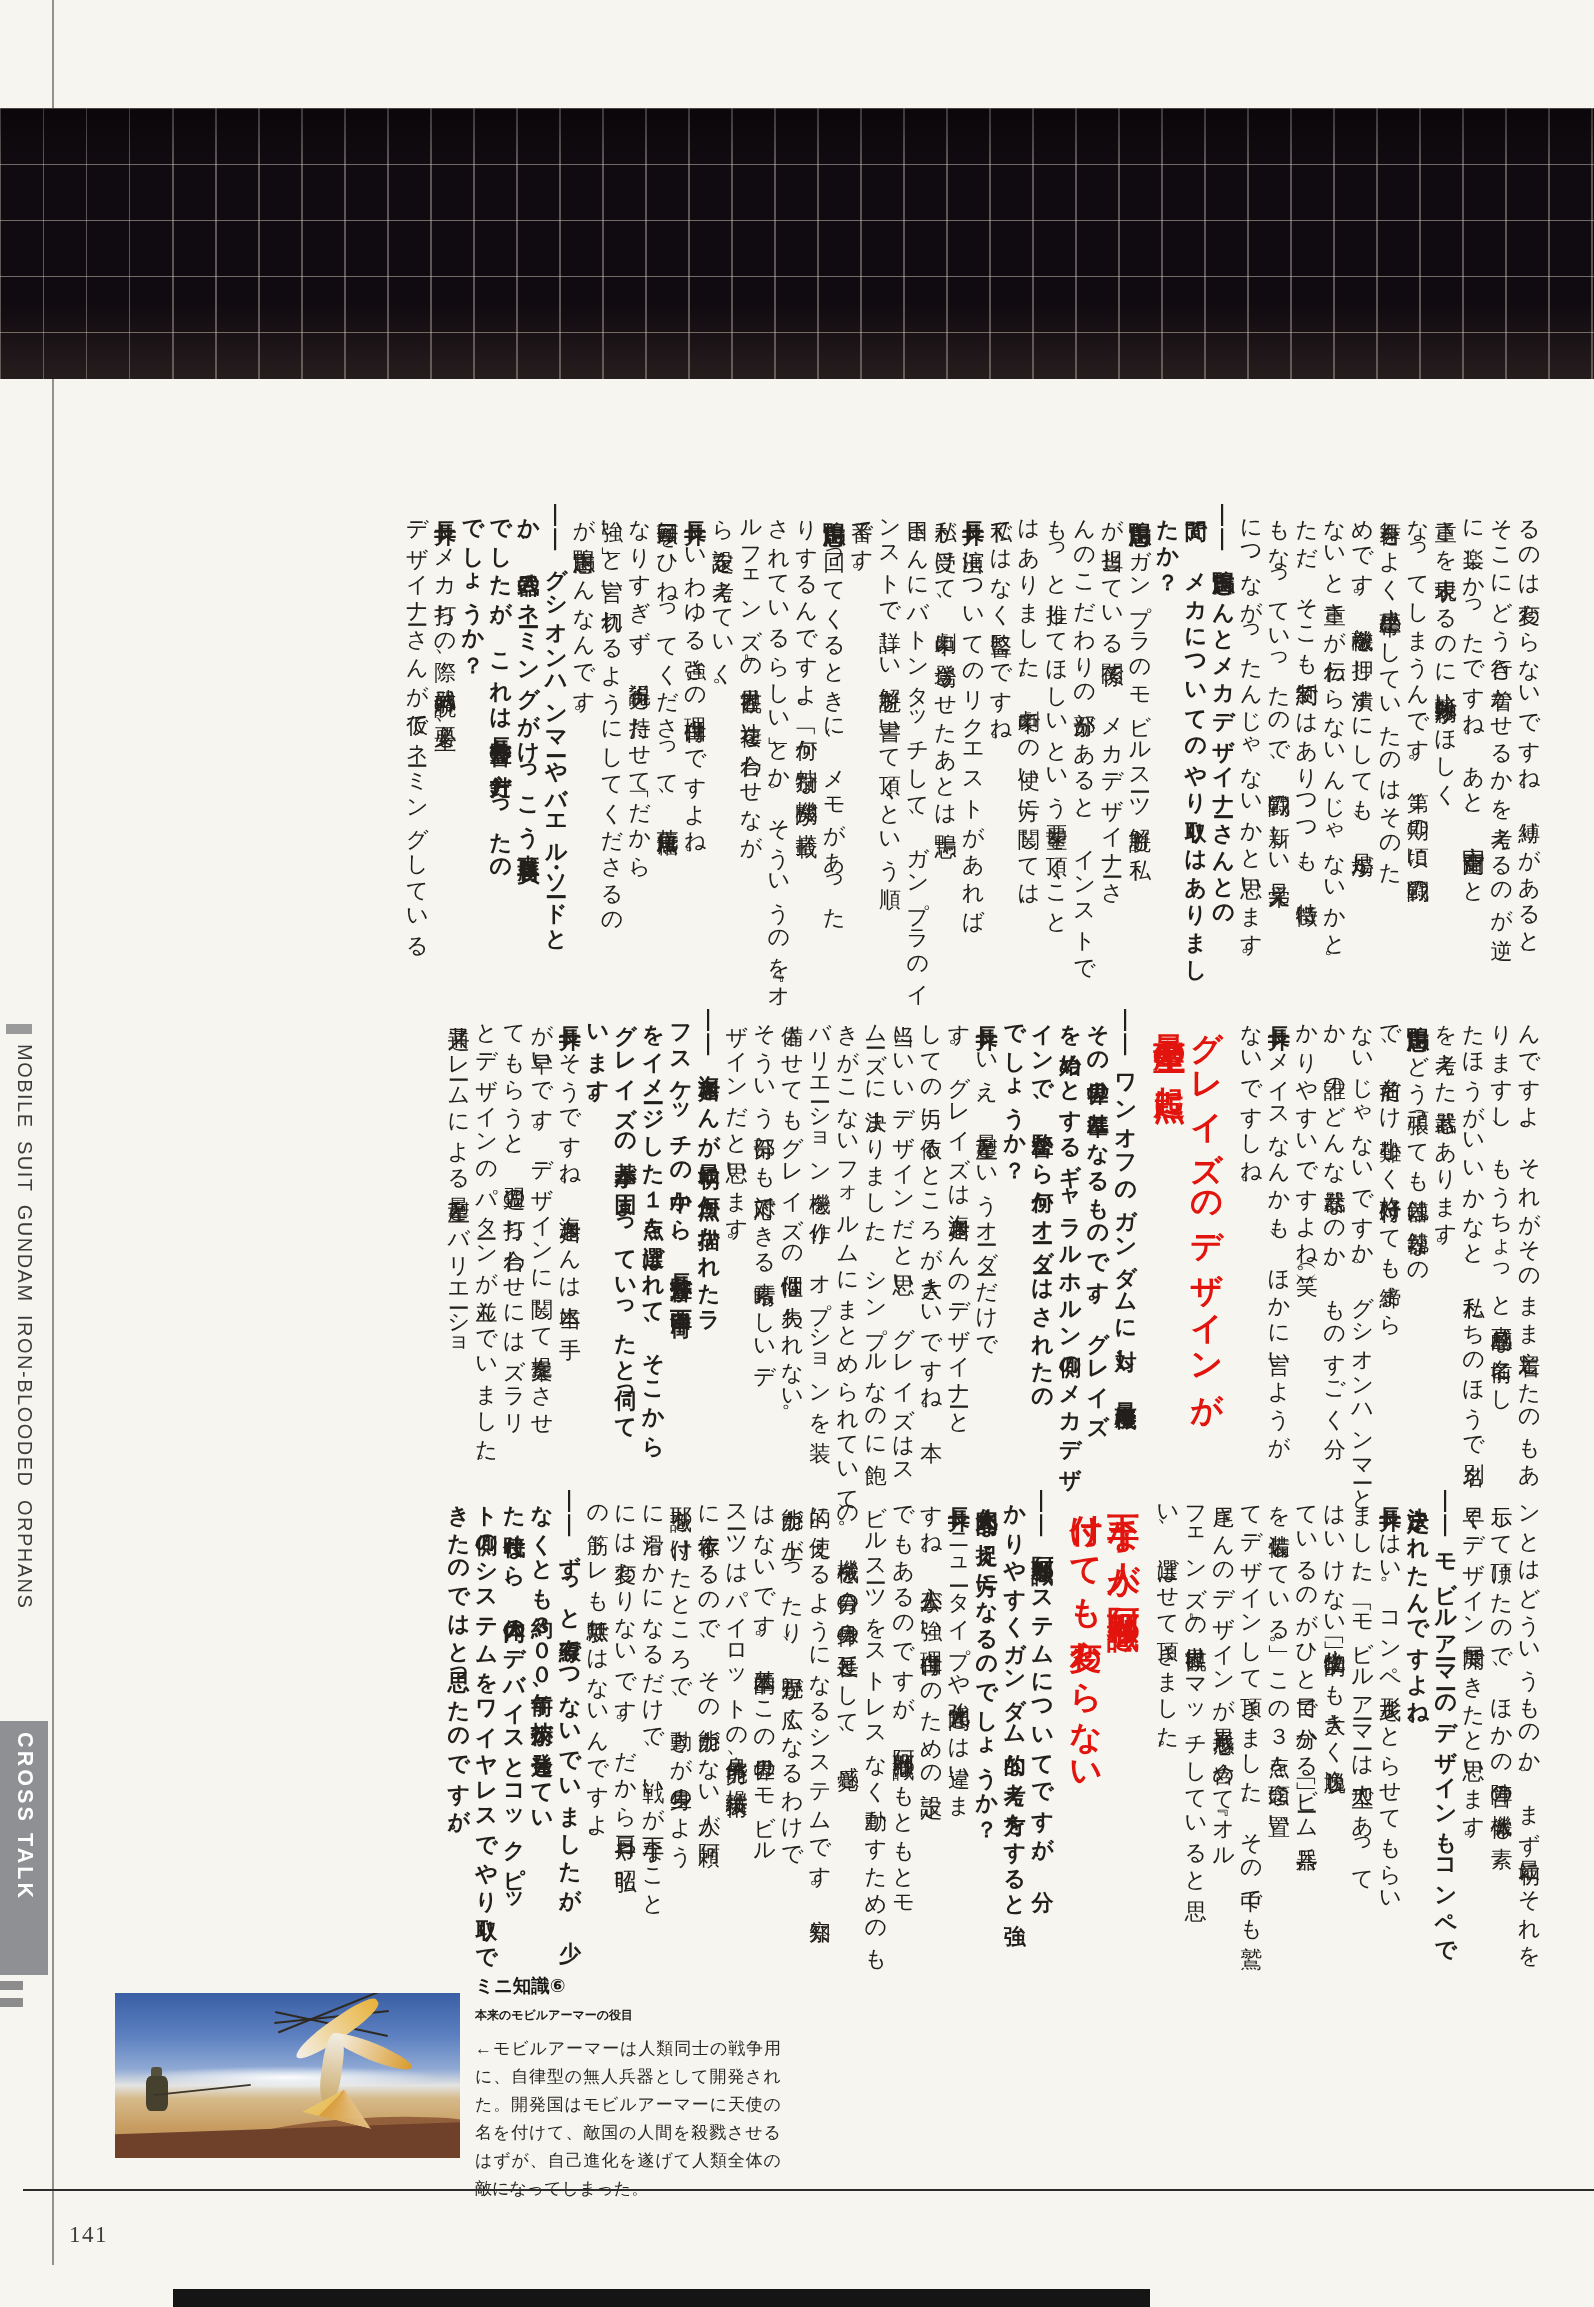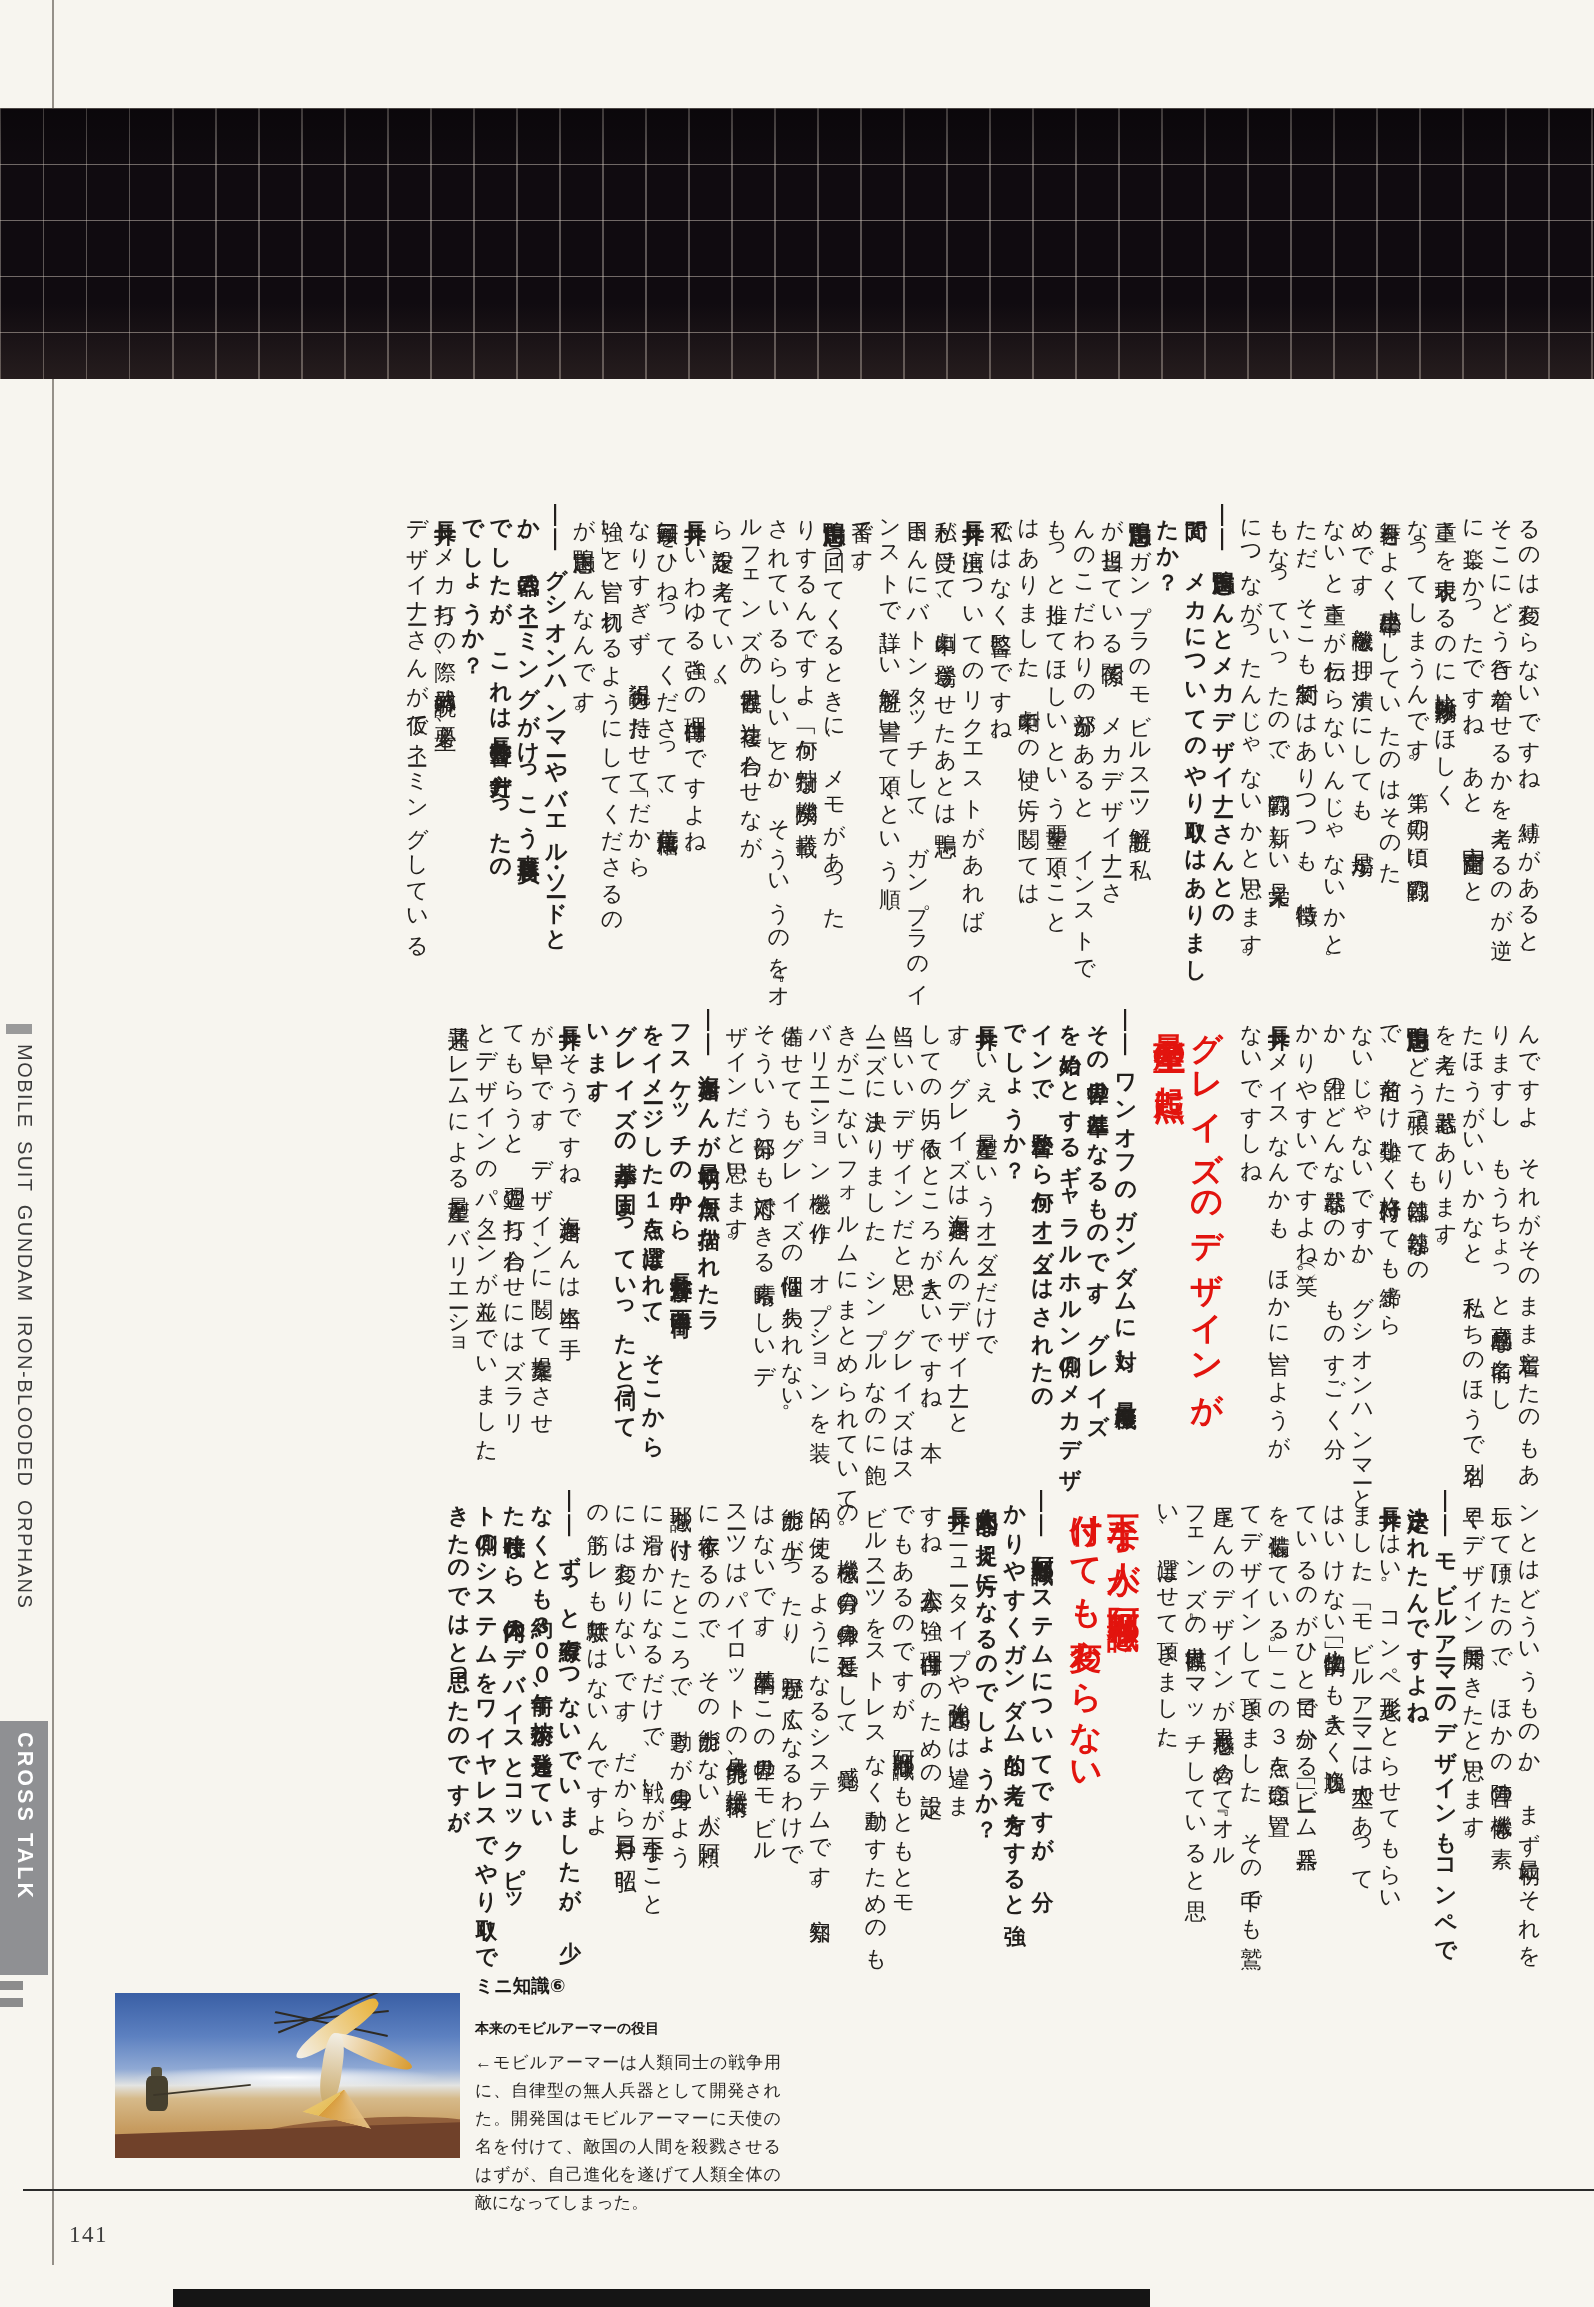--- a/index.html
+++ b/index.html
@@ -55,21 +55,21 @@
   .mi-tail{position:absolute;left:55%;top:58%;width:71px;height:32px;opacity:.95;
       background:conic-gradient(from 210deg at 50% 0%, #e8c05a, #f5efe0, #d99c3a);
       clip-path:polygon(50% 0,100% 100%,0 100%);transform:rotate(14deg);}
   .mi-ant1,.mi-ant2,.mi-ant3{position:absolute;left:46%;top:10%;width:115px;height:1.5px;background:#2e2a22;}
   .mi-ant1{transform:rotate(-22deg);} .mi-ant2{transform:rotate(-6deg);top:14%;} .mi-ant3{transform:rotate(12deg);top:18%;}
   .mi-ms{position:absolute;left:9%;top:50%;width:21.5px;height:35px;border-radius:22%;background:#46402f;}
   .mi-ms-head{position:absolute;left:10.5%;top:45%;width:10.8px;height:10.8px;background:#55503c;border-radius:30%;}
   .mi-lance{position:absolute;left:11%;top:58%;width:98px;height:2.3px;background:#3c3629;transform:rotate(-6deg);}
   .mini-caption{position:absolute;left:475px;top:1973px;width:306px;}
   .mini-label{font-family:"Liberation Sans","DejaVu Sans",sans-serif;font-weight:700;font-size:18.5px;color:#1c1a18;}
-  .mini-title{font-family:Liberation Sans, sans-serif;font-weight:700;font-size:14px;color:#1c1a18;margin-top:22px;}
+  .mini-title{font-family:Liberation Sans, sans-serif;font-weight:700;font-size:12px;color:#1c1a18;margin-top:9px;}
   .mini-body{margin-top:10.8px;font-family:"Liberation Sans","DejaVu Sans",sans-serif;font-size:17px;line-height:28px;color:#2a2724;text-align:justify;}
   
   .footer-rule{position:absolute;left:23px;top:2189px;width:1571px;height:2.3px;background:#2b2b2b;}
   .bottom-strip{position:absolute;left:173px;top:2289px;width:977px;height:18.5px;background:#151515;}
 </style>
 </head>
 <body>
 
 <div class="page">
 

